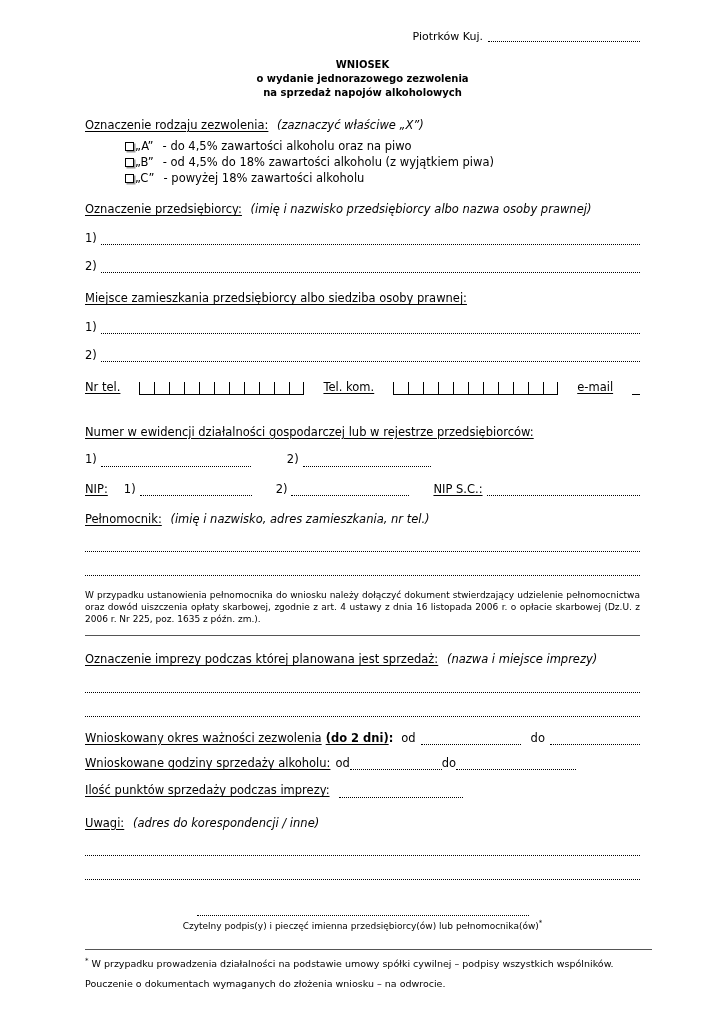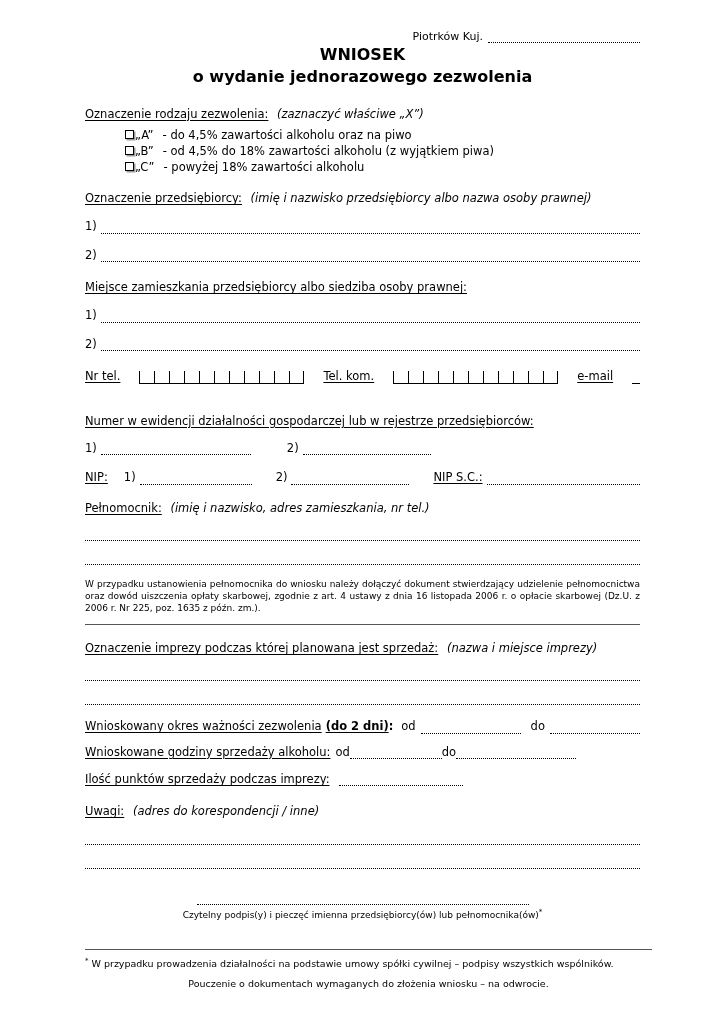--- a/index.html
+++ b/index.html
@@ -9,26 +9,26 @@
     color:#000;
     font-family:"DejaVu Sans","Liberation Sans",sans-serif;
     font-size:11.5px; line-height:1.25;
   }
   .page { position:relative; width:724px; height:1024px; padding:30px 84px 0 85px; overflow:hidden; background:#fff; }
 
   .u  { text-decoration:underline; text-underline-offset:2px; }
   .it { font-style:italic; }
   .b  { font-weight:bold; }
 
-  .header-row { display:flex; justify-content:flex-end; align-items:center; font-size:11px; }
+  .header-row { display:flex; justify-content:flex-end; align-items:flex-start; font-size:11px; }
   .header-row .place { margin-right:5px; }
   .dots { display:inline-block; border-bottom:1.6px dotted #000; height:12px; }
   .header-dots { width:152px; }
 
-  .title { text-align:center; font-weight:bold; font-size:16px; line-height:1.4; }
+  .title { text-align:center; font-weight:bold; font-size:10px; line-height:1.4; margin-top:14px; }
 
   .heading-line { margin-top:0; }
   .hint { margin-left:5px;text-align:right; }
 
   .sec-license { margin-top:18px; }
   .options { margin-top:6px; padding-left:40px; }
   .option { display:flex; align-items:center; height:16px; }
   .checkbox { width:9px; height:9px; border:1px solid #000; box-shadow:1.5px 1.5px 0 #9a9a9a; display:inline-block; margin-right:1px; flex:0 0 auto; }
   .option .code { margin-right:9px; }
 
@@ -63,36 +63,37 @@
   .points-row { display:flex; align-items:flex-end; margin-top:13px; }
   .points-row .dots { width:124px; margin-left:9px; }
 
   .sec-remarks { margin-top:18px; }
 
   .sig-block { margin-top:24px; display:flex; flex-direction:column; align-items:center; }
   .sig-dots { width:332px; }
   .sig-caption { font-size:9px; margin-top:3px; }
 
   .footnotes { position:absolute; left:85px; right:72px; bottom:34px; border-top:1px solid #555; padding-top:7px; font-size:9.5px; }
-  .footnotes .fn2 { margin-top:8px;text-align:center; }
+  .footnotes .fn2 { margin-top:8px; }
   sup { font-size:7px; }
 </style>
 </head>
 <body>
 
 <div class="page">
 
   <div class="header-row">
     <span class="place">Piotrków Kuj.</span>
     <span class="dots header-dots"></span>
   </div>
 
   <div class="title">
     <div>WNIOSEK</div>
     <div>o wydanie jednorazowego zezwolenia</div>
+    <div>na sprzedaż napojów alkoholowych</div>
   </div>
 
   <div class="sec-license">
     <div class="heading-line">
       <span class="u">Oznaczenie rodzaju zezwolenia:</span>
       <span class="it hint">(zaznaczyć właściwe „X”)</span>
     </div>
     <div class="options">
       <div class="option">
         <span class="checkbox"></span>

